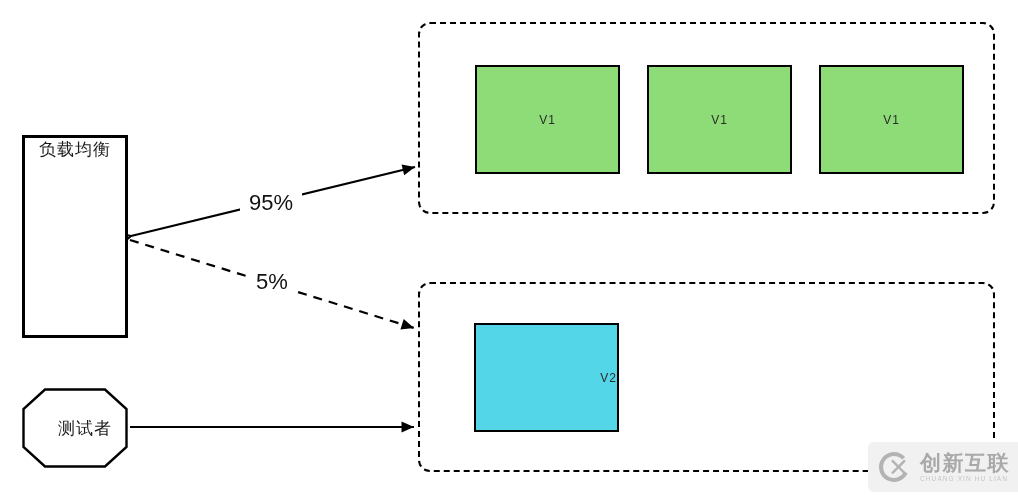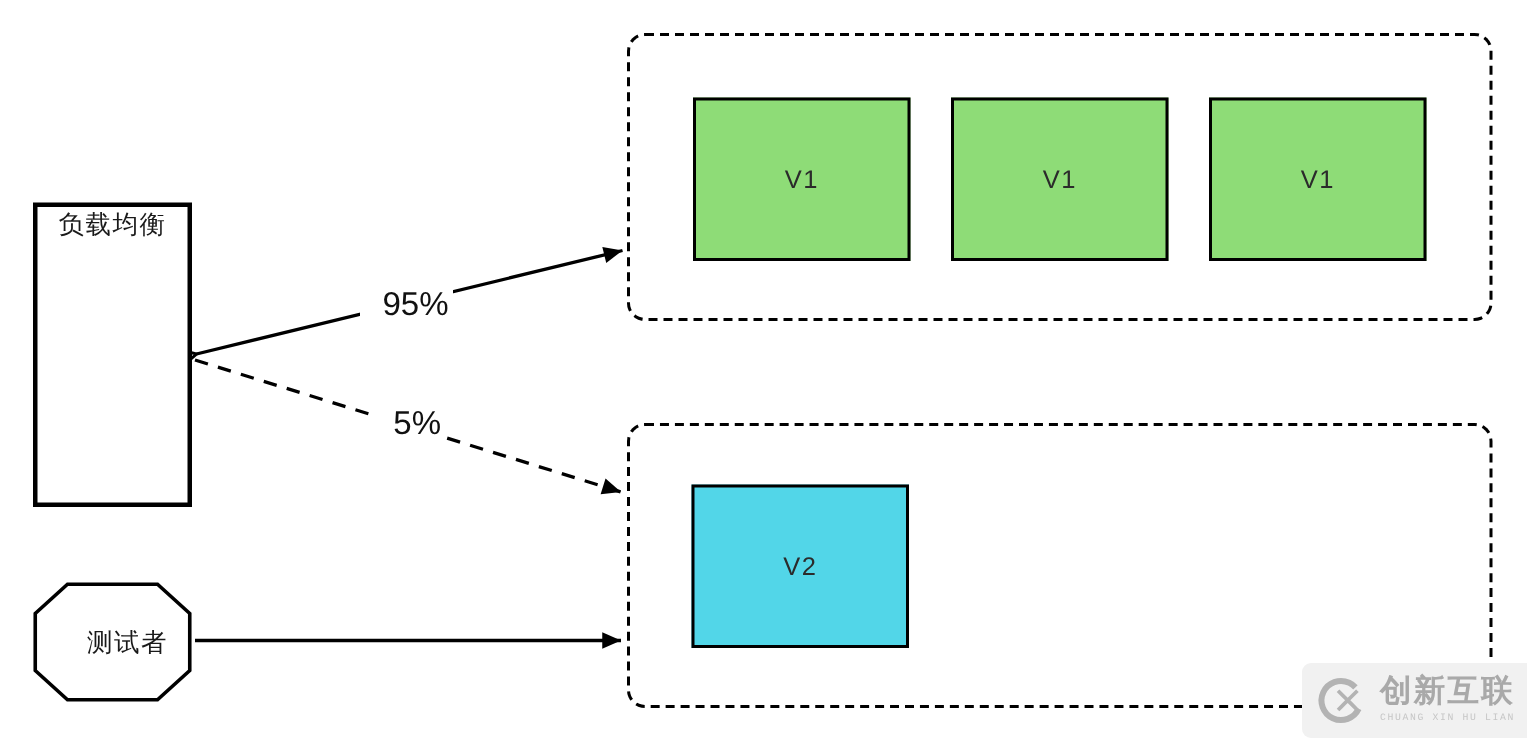--- a/index.html
+++ b/index.html
@@ -29,43 +29,43 @@
   .group{
     position:absolute;border:2px dashed #000;border-radius:12px;box-sizing:border-box;background:transparent;
   }
   .group-v1{left:418px;top:22px;width:577px;height:192px;}
   .group-v2{left:418px;top:282px;width:577px;height:190px;}
 
   
   .vbox{
     position:absolute;width:145px;height:109px;border:2px solid #000;box-sizing:border-box;
     display:flex;align-items:center;justify-content:center;
-    font-size:17px;color:#2b2b2b;letter-spacing:1px;
+    font-size:12px;color:#2b2b2b;letter-spacing:1px;margin-left:13px;
   }
   .v1a{left:462px;top:65px;background:#8EDC77;}
   .v1b{left:634px;top:65px;background:#8EDC77;}
   .v1c{left:806px;top:65px;background:#8EDC77;}
-  .v2a{left:461px;top:323px;background:#52D6E8;}
+  .v2a{left:461px;top:323px;background:#52D6E8;justify-content:flex-end;}
 
   
   .edge-label{
     position:absolute;background:#ffffff;padding:0 3px;
-    font-size:22px;color:#111;text-align:right;line-height:24px;
+    font-size:22px;color:#111;text-align:center;line-height:24px;
   }
   .l95{left:240px;top:191px;width:56px;}
   .l5{left:247px;top:270px;width:44px;}
 
   
   .watermark{
     position:absolute;left:868px;top:442px;width:150px;height:50px;
     background:#f1f1f1;border-radius:6px 0 0 6px;
     display:flex;align-items:center;gap:7px;padding-left:9px;box-sizing:border-box;
   }
   .wm-logo{position:relative;width:36px;height:36px;flex:0 0 auto;}
-  .wm-text{display:flex;flex-direction:column;line-height:1;font-family:Liberation Mono, monospace;}
+  .wm-text{display:flex;flex-direction:column;line-height:1;}
   .wm-brand{font-size:21px;font-weight:600;color:#a9a9a9;letter-spacing:1.5px;}
   .wm-sub{font-size:6.5px;color:#c6c6c6;letter-spacing:1.1px;margin-top:3px;white-space:nowrap;}
 </style>
 </head>
 <body>
 
 <div class="canvas">
 
   <svg class="edges" width="1018" height="496" viewBox="0 0 1018 496">
     <defs>

